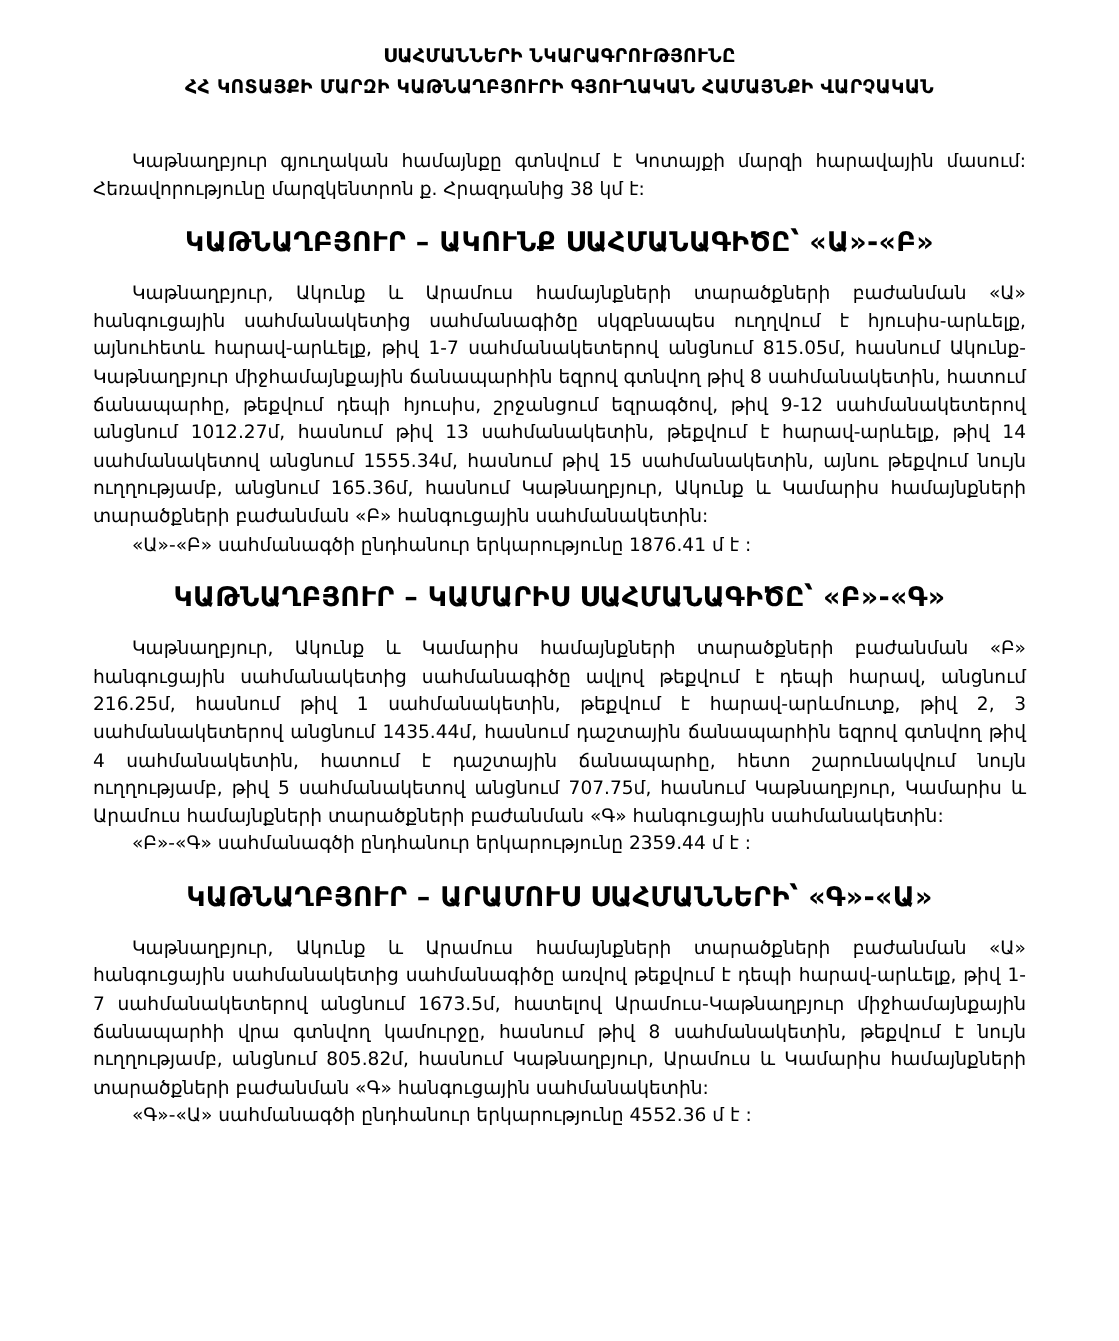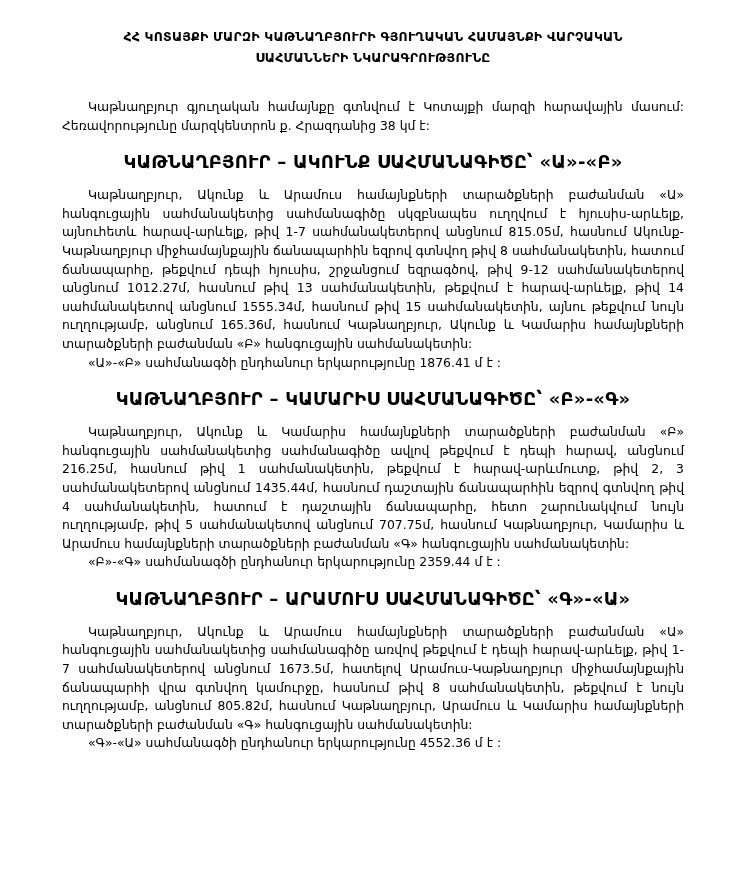--- a/index.html
+++ b/index.html
@@ -64,37 +64,37 @@
   .intro-lead {
     text-indent: 26px;
   }
 </style>
 </head>
 <body>
 
 <div class="page">
 
   <div class="doc-title">
+    <span class="tline">ՍԱՀՄԱՆՆԵՐԻ ՆԿԱՐԱԳՐՈՒԹՅՈՒՆԸ</span>
     <span class="tline">ՀՀ ԿՈՏԱՅՔԻ ՄԱՐԶԻ ԿԱԹՆԱՂԲՅՈՒՐԻ ԳՅՈՒՂԱԿԱՆ ՀԱՄԱՅՆՔԻ ՎԱՐՉԱԿԱՆ</span>
-    <span class="tline">ՍԱՀՄԱՆՆԵՐԻ ՆԿԱՐԱԳՐՈՒԹՅՈՒՆԸ</span>
   </div>
 
   <p class="para intro-lead">Կաթնաղբյուր գյուղական  համայնքը գտնվում է Կոտայքի մարզի հարավային մասում: Հեռավորությունը մարզկենտրոն ք. Հրազդանից  38 կմ է:</p>
 
   <div>
     <div class="section-head">ԿԱԹՆԱՂԲՅՈՒՐ – ԱԿՈՒՆՔ ՍԱՀՄԱՆԱԳԻԾԸ՝ «Ա»-«Բ»</div>
     <p class="para indent">Կաթնաղբյուր, Ակունք և Արամուս համայնքների տարածքների բաժանման «Ա» հանգուցային սահմանակետից սահմանագիծը սկզբնապես ուղղվում է հյուսիս-արևելք, այնուհետև հարավ-արևելք, թիվ 1-7 սահմանակետերով անցնում 815.05մ, հասնում Ակունք-Կաթնաղբյուր միջհամայնքային ճանապարհին եզրով գտնվող թիվ 8 սահմանակետին, հատում ճանապարհը, թեքվում դեպի հյուսիս, շրջանցում եզրագծով, թիվ 9-12 սահմանակետերով անցնում 1012.27մ, հասնում թիվ 13 սահմանակետին, թեքվում է հարավ-արևելք, թիվ 14 սահմանակետով անցնում 1555.34մ, հասնում թիվ 15 սահմանակետին, այնու թեքվում նույն ուղղությամբ, անցնում 165.36մ, հասնում Կաթնաղբյուր, Ակունք և Կամարիս համայնքների տարածքների բաժանման «Բ» հանգուցային սահմանակետին:</p>
     <p class="result-line">«Ա»-«Բ» սահմանագծի ընդհանուր երկարությունը 1876.41 մ է :</p>
   </div>
 
   <div>
     <div class="section-head">ԿԱԹՆԱՂԲՅՈՒՐ – ԿԱՄԱՐԻՍ ՍԱՀՄԱՆԱԳԻԾԸ՝ «Բ»-«Գ»</div>
     <p class="para indent">Կաթնաղբյուր, Ակունք և Կամարիս համայնքների տարածքների բաժանման «Բ» հանգուցային սահմանակետից սահմանագիծը  ավլով թեքվում է դեպի հարավ, անցնում 216.25մ, հասնում թիվ 1 սահմանակետին, թեքվում է հարավ-արևմուտք, թիվ 2, 3 սահմանակետերով անցնում 1435.44մ, հասնում դաշտային ճանապարհին եզրով գտնվող թիվ 4 սահմանակետին, հատում է դաշտային ճանապարհը, հետո շարունակվում նույն ուղղությամբ, թիվ 5 սահմանակետով անցնում 707.75մ, հասնում Կաթնաղբյուր, Կամարիս և Արամուս համայնքների տարածքների բաժանման «Գ» հանգուցային սահմանակետին:</p>
     <p class="result-line">«Բ»-«Գ» սահմանագծի ընդհանուր երկարությունը 2359.44 մ է :</p>
   </div>
 
   <div>
-    <div class="section-head">ԿԱԹՆԱՂԲՅՈՒՐ – ԱՐԱՄՈՒՍ ՍԱՀՄԱՆԱԳԻԾԸ՝ «Գ»-«Ա»</div>
+    <div class="section-head">ԿԱԹՆԱՂԲՅՈՒՐ – ԱՐԱՄՈՒՍ ՍԱՀՄԱՆՆԵՐԻ՝ «Գ»-«Ա»</div>
     <p class="para indent">Կաթնաղբյուր, Ակունք և Արամուս համայնքների տարածքների բաժանման «Ա» հանգուցային սահմանակետից սահմանագիծը առվով թեքվում է դեպի հարավ-արևելք, թիվ 1-7 սահմանակետերով անցնում 1673.5մ, հատելով Արամուս-Կաթնաղբյուր միջհամայնքային ճանապարհի վրա գտնվող կամուրջը, հասնում թիվ 8 սահմանակետին, թեքվում է նույն ուղղությամբ, անցնում 805.82մ, հասնում Կաթնաղբյուր, Արամուս և Կամարիս համայնքների տարածքների բաժանման «Գ» հանգուցային սահմանակետին:</p>
     <p class="result-line">«Գ»-«Ա» սահմանագծի ընդհանուր երկարությունը 4552.36 մ է :</p>
   </div>
 
 </div>
 
 </body></html>

